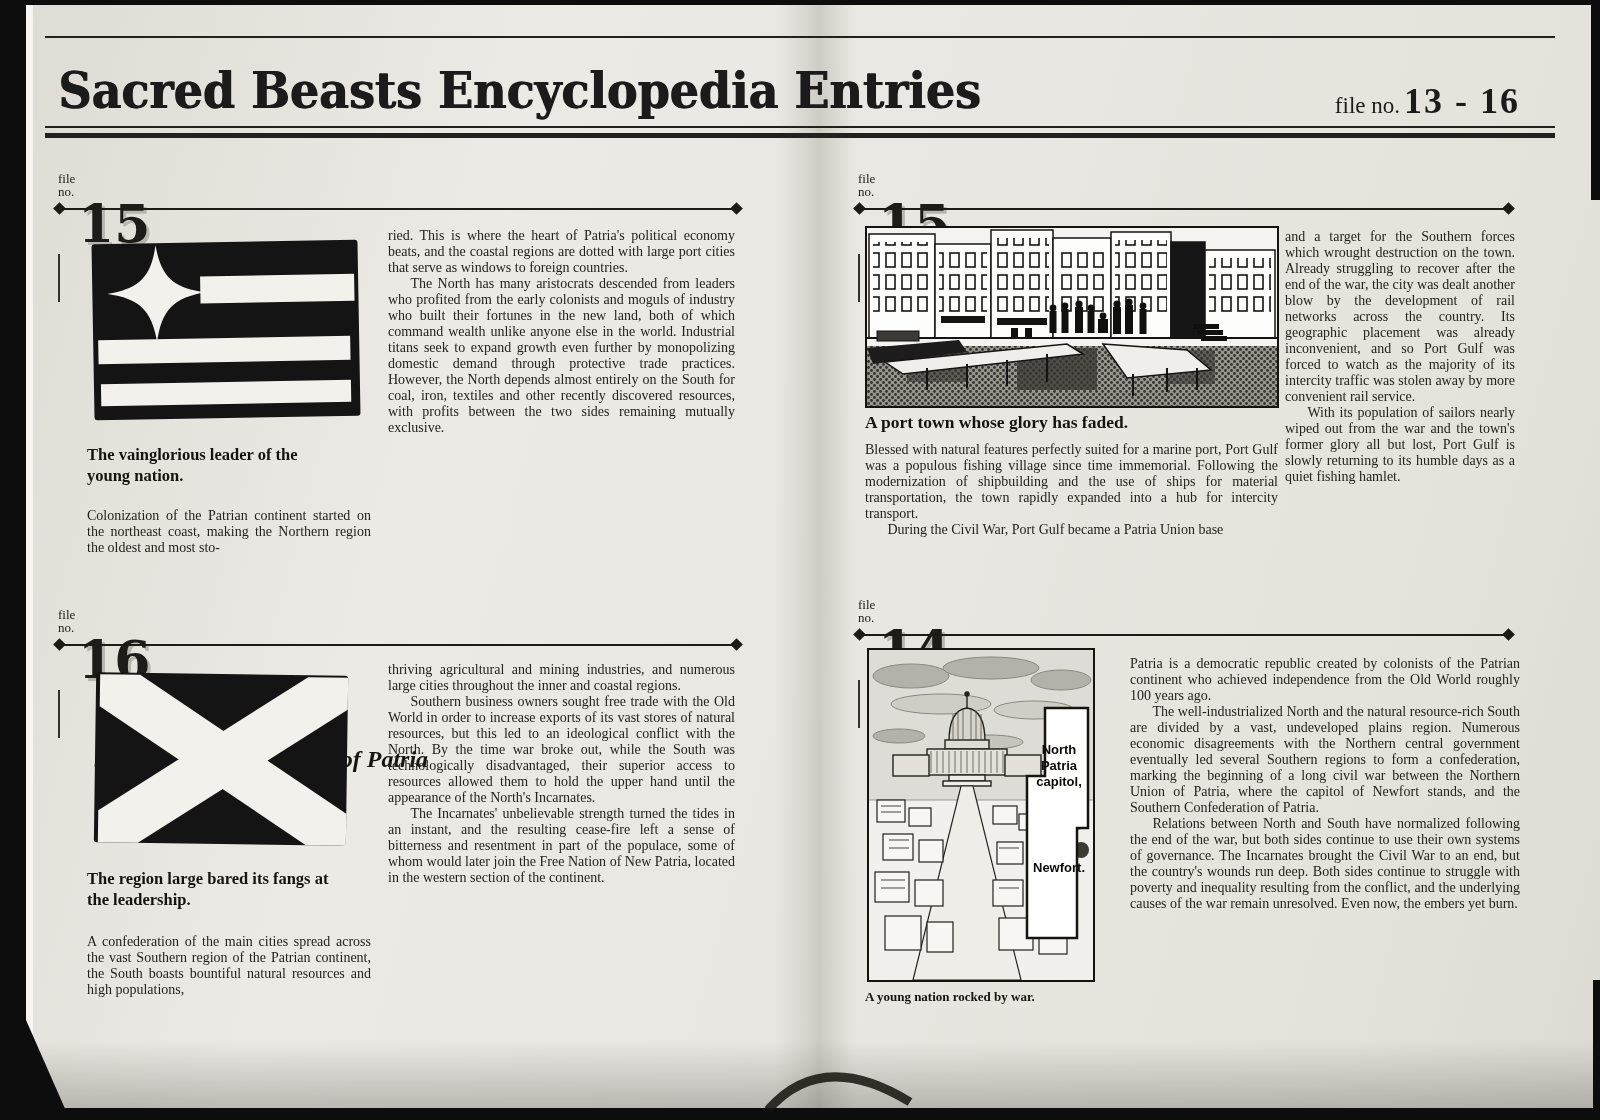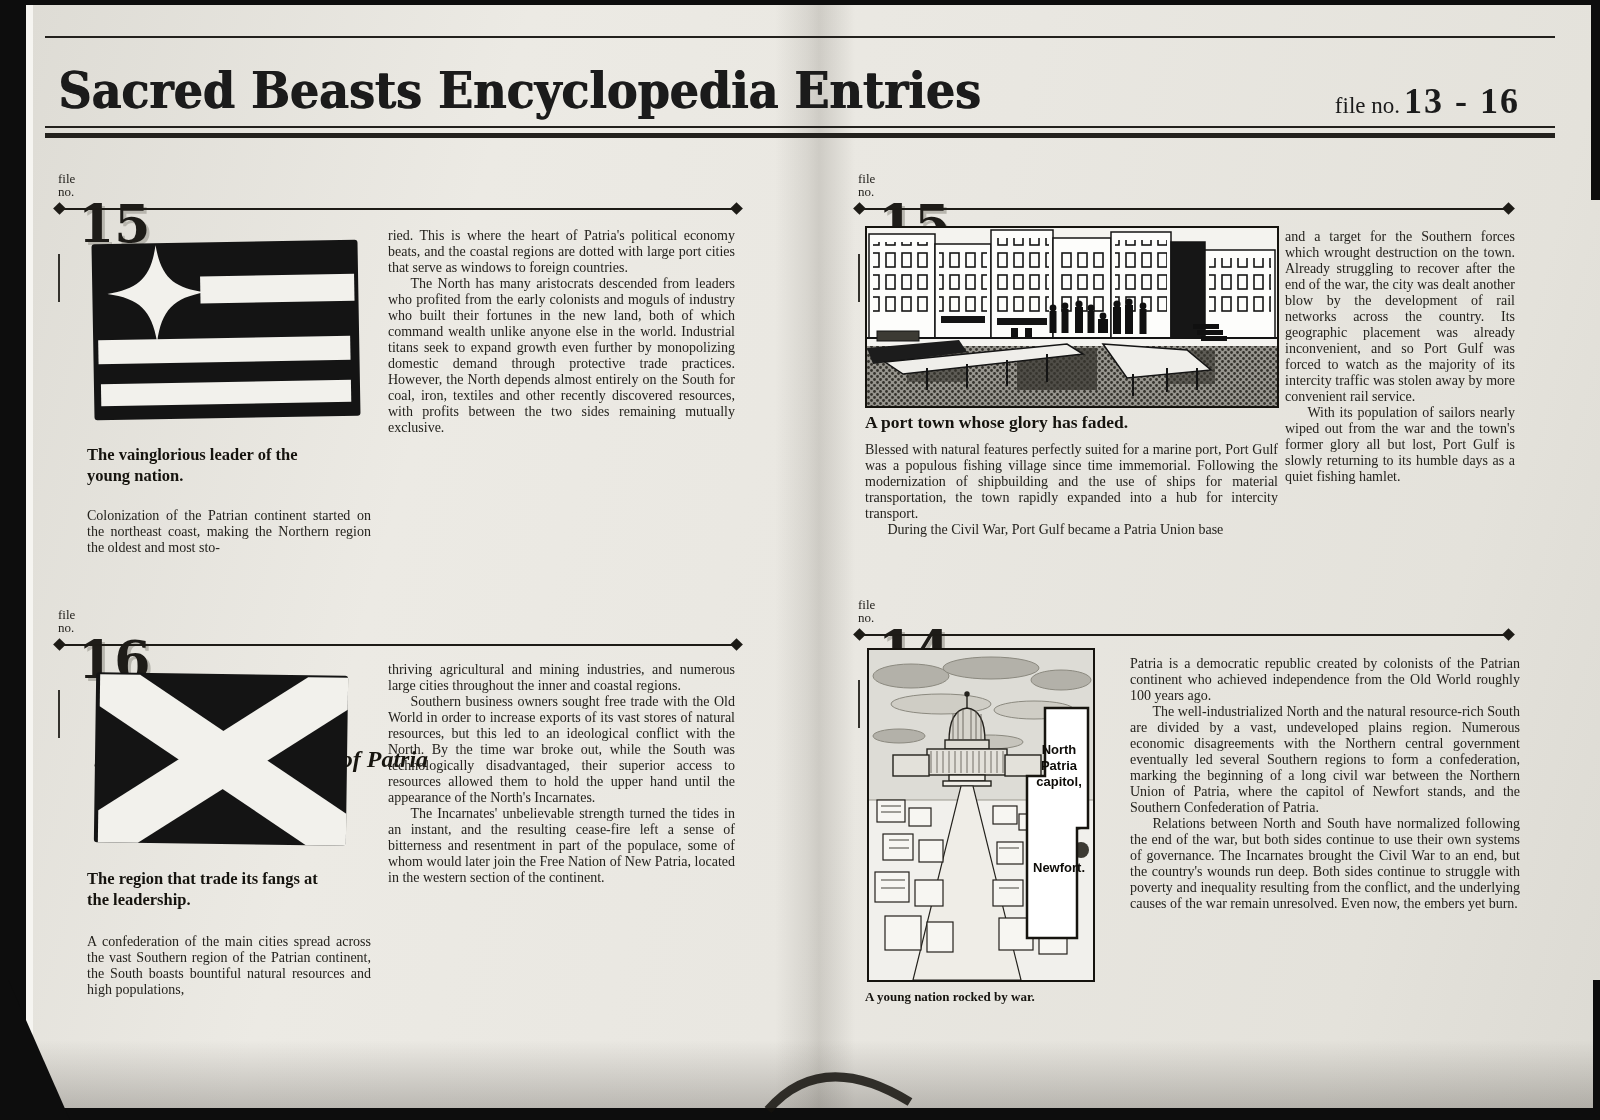--- a/index.html
+++ b/index.html
@@ -122,21 +122,21 @@
     <div class="diamond" style="left:-3px;top:48px;"></div>
     <div class="diamond" style="left:674px;top:48px;"></div>
 
     <svg class="illus" style="left:27px;top:74px;" width="272" height="188" viewBox="0 0 272 188">
       <g transform="rotate(0.8 136 94)">
         <rect x="10" y="8" width="252" height="170" rx="3" fill="#141414"></rect>
         <polygon points="14,10 54,10 262,146 262,178 222,178 14,42" fill="#f2f1ec"></polygon>
         <polygon points="262,10 222,10 14,146 14,178 54,178 262,42" fill="#f2f1ec"></polygon>
       </g>
     </svg>
-    <div class="caption" style="left:29px;top:276px;width:250px;">The region that trade its fangs at the leadership.</div>
+    <div class="caption" style="left:29px;top:276px;width:250px;">The region large bared its fangs at the leadership.</div>
     <div class="body" style="left:29px;top:342px;width:284px;">
       <p>A confederation of the main cities spread across the vast Southern region of the Patrian continent, the South boasts bountiful natural resources and high populations,</p>
     </div>
     <div class="body" style="left:330px;top:70px;width:347px;">
       <p>thriving agricultural and mining industries, and numerous large cities throughout the inner and coastal regions.</p>
       <p class="ind">Southern business owners sought free trade with the Old World in order to increase exports of its vast stores of natural resources, but this led to an ideological conflict with the North. By the time war broke out, while the South was technologically disadvantaged, their superior access to resources allowed them to hold the upper hand until the appearance of the North's Incarnates.</p>
       <p class="ind">The Incarnates' unbelievable strength turned the tides in an instant, and the resulting cease-fire left a sense of bitterness and resentment in part of the populace, some of whom would later join the Free Nation of New Patria, located in the western section of the continent.</p>
     </div>
   </section>
 

